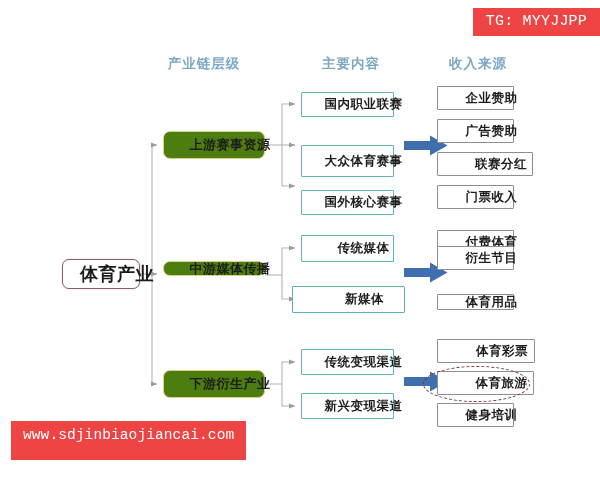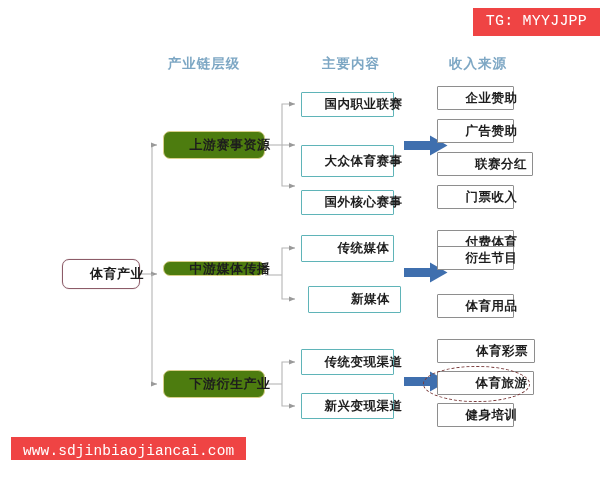--- a/index.html
+++ b/index.html
@@ -33,21 +33,21 @@
   #wm-tg {
     right: 0;
     top: 8px;
     padding: 5px 13px 6px 13px;
     font-size: 15px;
     letter-spacing: 0.2px;
   }
   #wm-site {
     left: 11px;
     bottom: 20px;
-    padding: 6px 12px 1px 12px;
+    padding: 6px 12px 17px 12px;
     font-size: 14.5px;
     letter-spacing: 0.1px;
   }
 
   
   .col-head {
     position: absolute;
     color: #7da7c4;
     font-size: 13.5px;
     font-weight: bold;
@@ -67,21 +67,21 @@
     white-space: nowrap;
     font-weight: bold;
     color: #1d1d1d;
     padding-left: 32px;
   }
 
   
   .node-root {
     border: 1.6px solid #8c5b68;
     border-radius: 7px;
-    font-size: 13px;
+    font-size: 18px;
     letter-spacing: 0.5px;
     box-shadow: 0 0 0 0.5px rgba(140,91,104,0.15);
   }
 
   
   .node-tier {
     border: 1.4px solid #d9d08a;
     border-radius: 7px;
     background: #4d7c0f;
     font-size: 13px;
@@ -184,33 +184,33 @@
     </div>
     <div class="node node-revenue" style="left: 437px; top: 185px; width: 77px; height: 24px;">
       <span>门票收入</span>
     </div>
     <div class="node node-tier" style="left: 163px; top: 261px; width: 102px; height: 15px;">
       <span>中游媒体传播</span>
     </div>
     <div class="node node-content" style="left: 301px; top: 235px; width: 93px; height: 27px;">
       <span>传统媒体</span>
     </div>
-    <div class="node node-content" style="left: 308px; top: 286px; width: 93px; height: 27px;">
+    <div class="node node-content" style="left: 292px; top: 286px; width: 113px; height: 27px;">
       <span>新媒体</span>
     </div>
     <div style="position: absolute; left: 404px; top: 262px; width: 44px; height: 21px;"><svg width="44" height="21" viewBox="0 0 44 21">
         <path d="M0,6 L26,6 L26,0.5 L43.5,10.5 L26,20.5 L26,15 L0,15 z" fill="#3f6fae"></path>
       </svg></div>
     <div class="node node-revenue" style="left: 437px; top: 230px; width: 77px; height: 24px;">
       <span>付费体育</span>
     </div>
     <div class="node node-revenue" style="left: 437px; top: 246px; width: 77px; height: 24px; font-family: Liberation Serif, serif;">
       <span>衍生节目</span>
     </div>
-    <div class="node node-revenue" style="left: 437px; top: 294px; width: 77px; height: 24px;">
+    <div class="node node-revenue" style="left: 437px; top: 294px; width: 77px; height: 16px;">
       <span>体育用品</span>
     </div>
     <div class="node node-tier" style="left: 163px; top: 370px; width: 102px; height: 28px;">
       <span>下游衍生产业</span>
     </div>
     <div class="node node-content" style="left: 301px; top: 349px; width: 93px; height: 26px;">
       <span>传统变现渠道</span>
     </div>
     <div class="node node-content" style="left: 301px; top: 393px; width: 93px; height: 26px;">
       <span>新兴变现渠道</span>

